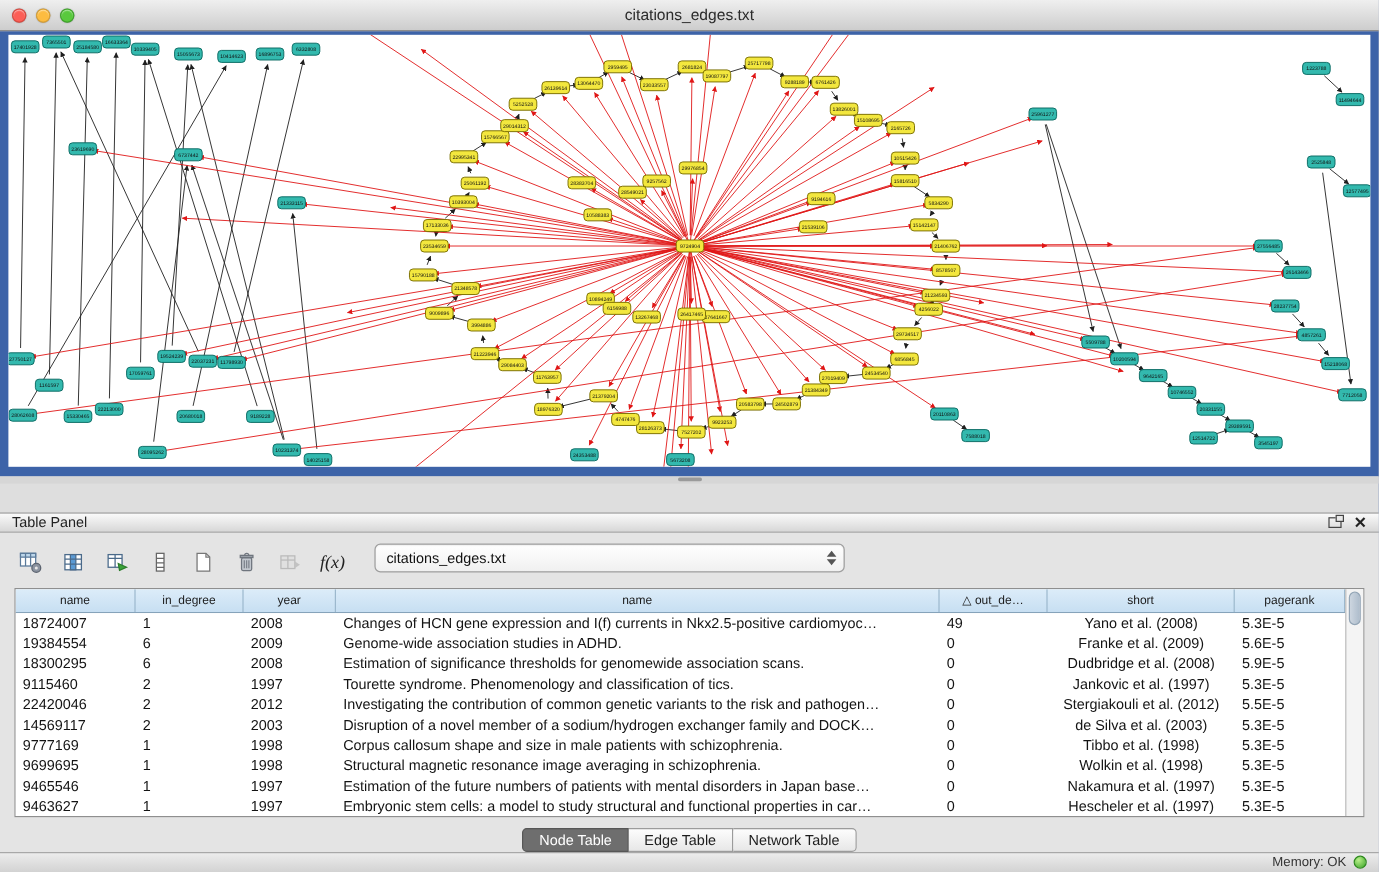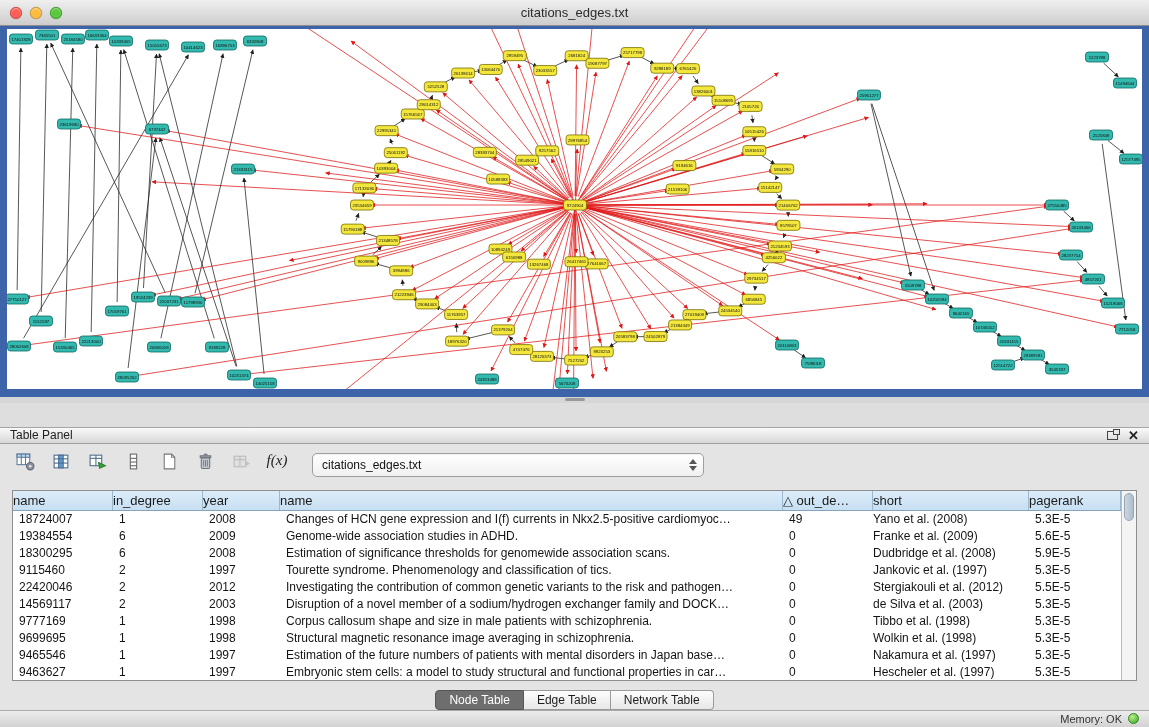--- a/index.html
+++ b/index.html
@@ -27,38 +27,38 @@
   .panel-header { height:24px; background:linear-gradient(#fafafa,#d7d7d7); border-top:1px solid #a5a5a5; border-bottom:1px solid #9e9e9e; display:flex; align-items:center; padding:0 10px; font-size:12px; color:#222;margin-top:24px; }
   .panel-header .ph-title { flex:1; }
   .ph-icons { display:flex; align-items:center; gap:10px; }
   .float-ic { width:11px; height:9px; border:1.5px solid #444; display:inline-block; position:relative; }
   .float-ic::after { content:""; position:absolute; right:-3px; top:-3px; width:5px; height:4px; border:1.5px solid #444; background:#e8e8e8; }
   .close-ic { font-size:13px; font-weight:bold; color:#222; line-height:1; cursor:default; }
 
   .panel-body { flex:1; background:#e4e4e4; padding:6px 12px 0 12px; }
 
   .toolbar { display:flex; align-items:center; height:30px; gap:10px; }
-  .tb { width:26px; height:26px; border:none; background:transparent; display:flex; align-items:flex-start; justify-content:center; padding:0; }
+  .tb { width:26px; height:26px; border:none; background:transparent; display:flex; align-items:flex-end; justify-content:center; padding:0; }
   .tb svg { width:19px; height:19px; }
   .fx-text { font-family:"Liberation Serif", serif; font-style:italic; font-size:15px; color:#222; }
   .combo { margin-left:12px; width:392px; height:24px; border:1px solid #9f9f9f; border-radius:5px; background:linear-gradient(#ffffff,#f0f0f0); display:flex; align-items:center; padding:0 6px 0 9px; box-shadow:inset 0 1px 1px rgba(0,0,0,.06); }
   .combo-text { flex:1; font-size:12px; color:#111; white-space:nowrap; overflow:hidden; }
   .combo-arrows { display:flex; flex-direction:column; gap:2px; align-items:center; }
   .combo-arrows .up { width:0; height:0; border-left:4px solid transparent; border-right:4px solid transparent; border-bottom:5px solid #555; }
   .combo-arrows .dn { width:0; height:0; border-left:4px solid transparent; border-right:4px solid transparent; border-top:5px solid #555; }
 
   .table-frame { margin-top:10px; border:1px solid #8f8f8f; background:#fff; display:flex; height:191px; }
   .table-main { flex:1; overflow:hidden; display:flex; flex-direction:column; }
   .thead { display:flex; height:20px; background:linear-gradient(#dcecf9,#c7dff2); border-bottom:1px solid #86a3ba; flex:0 0 auto; }
-  .th { font-size:13px; color:#1b1b1b; line-height:19px; border-right:1px solid #9cb8cd; white-space:nowrap; overflow:hidden; }
+  .th { font-size:10px; color:#1b1b1b; text-align:center; line-height:19px; border-right:1px solid #9cb8cd; white-space:nowrap; overflow:hidden; }
   .tbody { flex:1; }
   .tr { display:flex; height:17px; line-height:17px; background:#fff; }
   .td { font-size:12px; color:#141414; padding-left:6px; white-space:nowrap; overflow:hidden; }
   .c0 { width:100px; } .c1 { width:90px; } .c2 { width:77px; } .c3 { flex:1; } .c4 { width:90px; } .c5 { width:156px; } .c6 { width:92px; }
-  .td.c5 { text-align:left; padding-left:0; }
+  .td.c5 { text-align:center; padding-left:0; }
   .vscroll { width:15px; border-left:1px solid #bcbcbc; background:#f4f4f4; position:relative; flex:0 0 auto; }
   .vthumb { position:absolute; top:2px; left:2px; width:10px; height:28px; border-radius:6px; background:linear-gradient(90deg,#cdd6e0,#aebdcc); border:1px solid #93a5b6; }
 
   .tabs { margin-top:9px; display:flex; justify-content:center; }
   .seg { height:20px; padding:0 13px; font-size:12px; font-family:"Liberation Sans",sans-serif; border:1px solid #9b9b9b; border-left:none; background:linear-gradient(#fdfdfd,#e7e7e7); color:#1c1c1c; }
   .seg:first-child { border-left:1px solid #9b9b9b; border-radius:4px 0 0 4px; }
   .seg:last-child { border-radius:0 4px 4px 0;text-align:right; }
   .seg.active { background:#6e6e6e; color:#fff; border-color:#565656; }
 
   .statusbar { height:24px; background:linear-gradient(#ececec,#d2d2d2); border-top:1px solid #a8a8a8; display:flex; align-items:center; justify-content:flex-end; padding-right:10px; gap:6px; font-size:11px; color:#333;padding-left:36px; }

